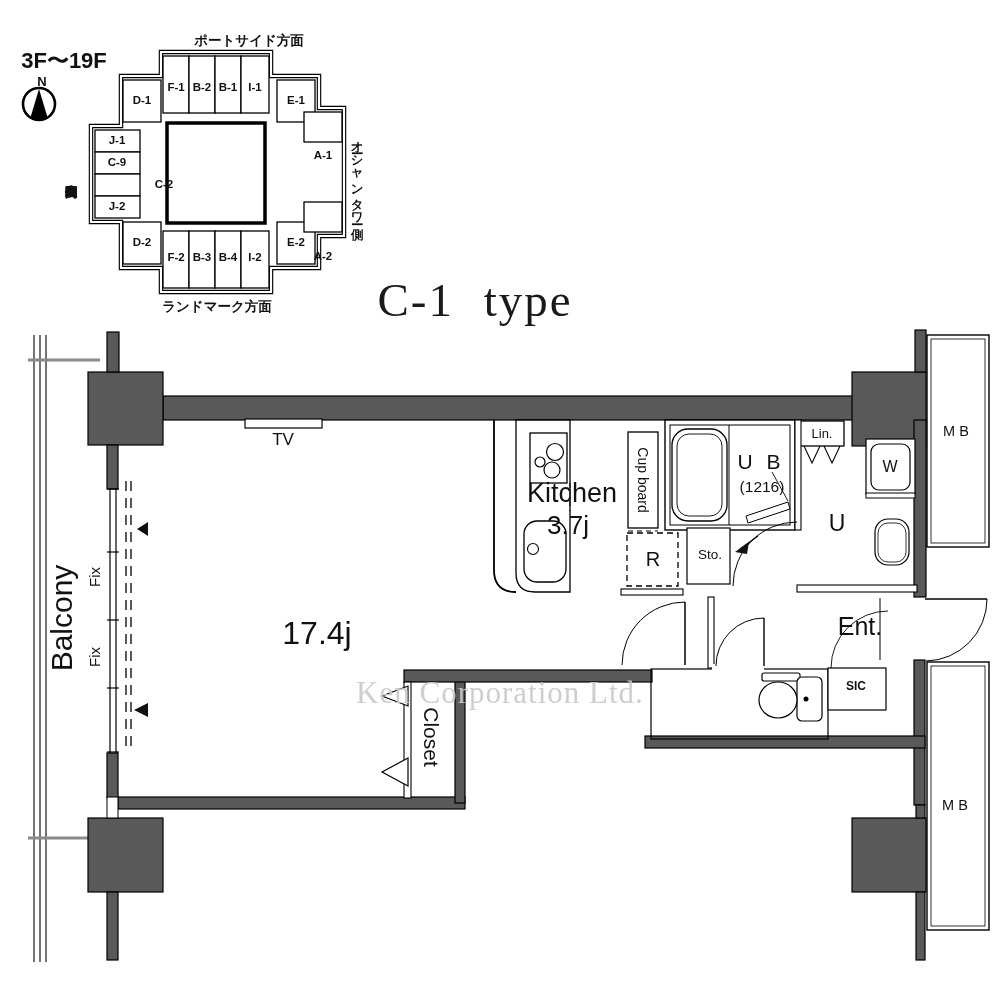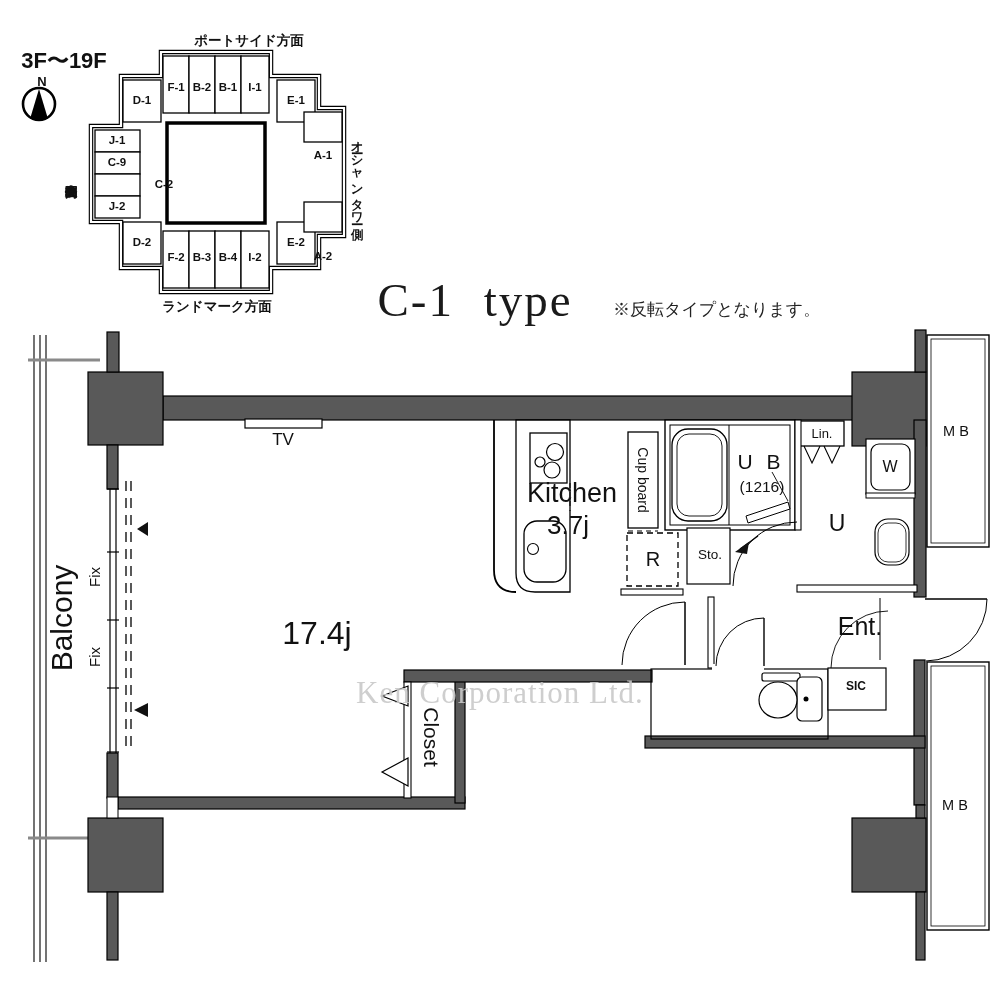--- a/index.html
+++ b/index.html
@@ -237,21 +237,20 @@
   <div class="lbl bold" style="left:117px;top:207px;font-size:11.5px;">J-2</div>
   <div class="lbl bold" style="left:142px;top:243px;font-size:11.5px;">D-2</div>
   <div class="lbl bold" style="left:176px;top:258px;font-size:11.5px;">F-2</div>
   <div class="lbl bold" style="left:202px;top:258px;font-size:11.5px;">B-3</div>
   <div class="lbl bold" style="left:228px;top:258px;font-size:11.5px;">B-4</div>
   <div class="lbl bold" style="left:255px;top:258px;font-size:11.5px;">I-2</div>
   <div class="lbl bold" style="left:296px;top:243px;font-size:11.5px;">E-2</div>
   <div class="lbl bold" style="left:323px;top:217px;font-size:11.5px;margin-top:40px;">A-2</div>
 
   <div id="title-main" style="left:475px;top:300px;">C-1 type</div>
-  <div id="title-note" style="left:613px;top:309px;">※反転タイプとなります。</div>
 
   <div class="lbl" style="left:283px;top:439px;font-size:17px;">TV</div>
   <div class="lbl" style="left:317px;top:633px;font-size:32px;">17.4j</div>
   <div class="lbl" style="left:572px;top:493px;font-size:27px;">Kitchen</div>
   <div class="lbl" style="left:568px;top:525px;font-size:26px;">3.7j</div>
   <div class="lbl rot-ccw" style="left:62px;top:618px;font-size:30px;">Balcony</div>
   <div class="lbl rot-ccw" style="left:94px;top:577px;font-size:15px;">Fix</div>
   <div class="lbl rot-ccw" style="left:94px;top:657px;font-size:15px;">Fix</div>
   <div class="lbl rot-cw" style="left:643px;top:480px;font-size:14px;">Cup board</div>
   <div class="lbl" style="left:761px;top:461px;font-size:21px;letter-spacing:4px;">U B</div>

